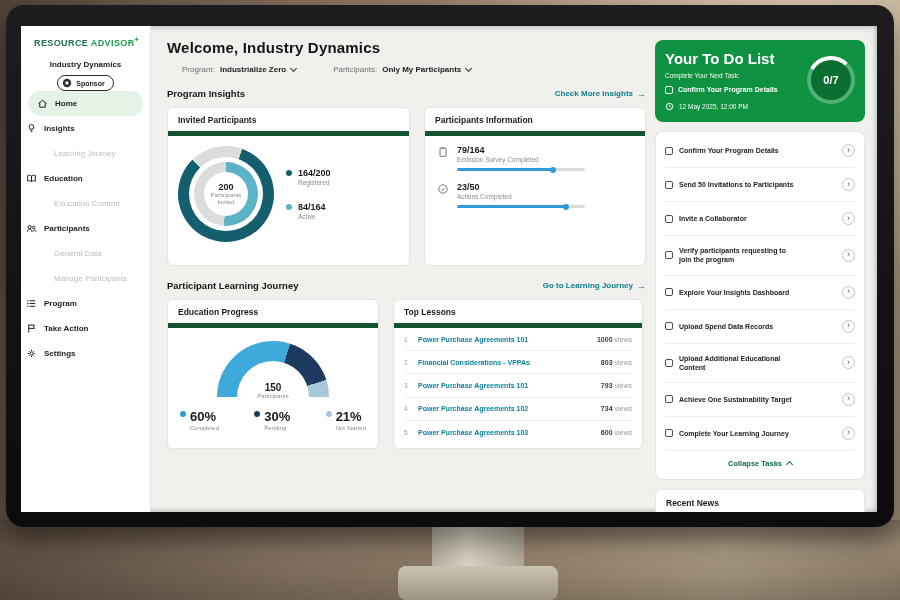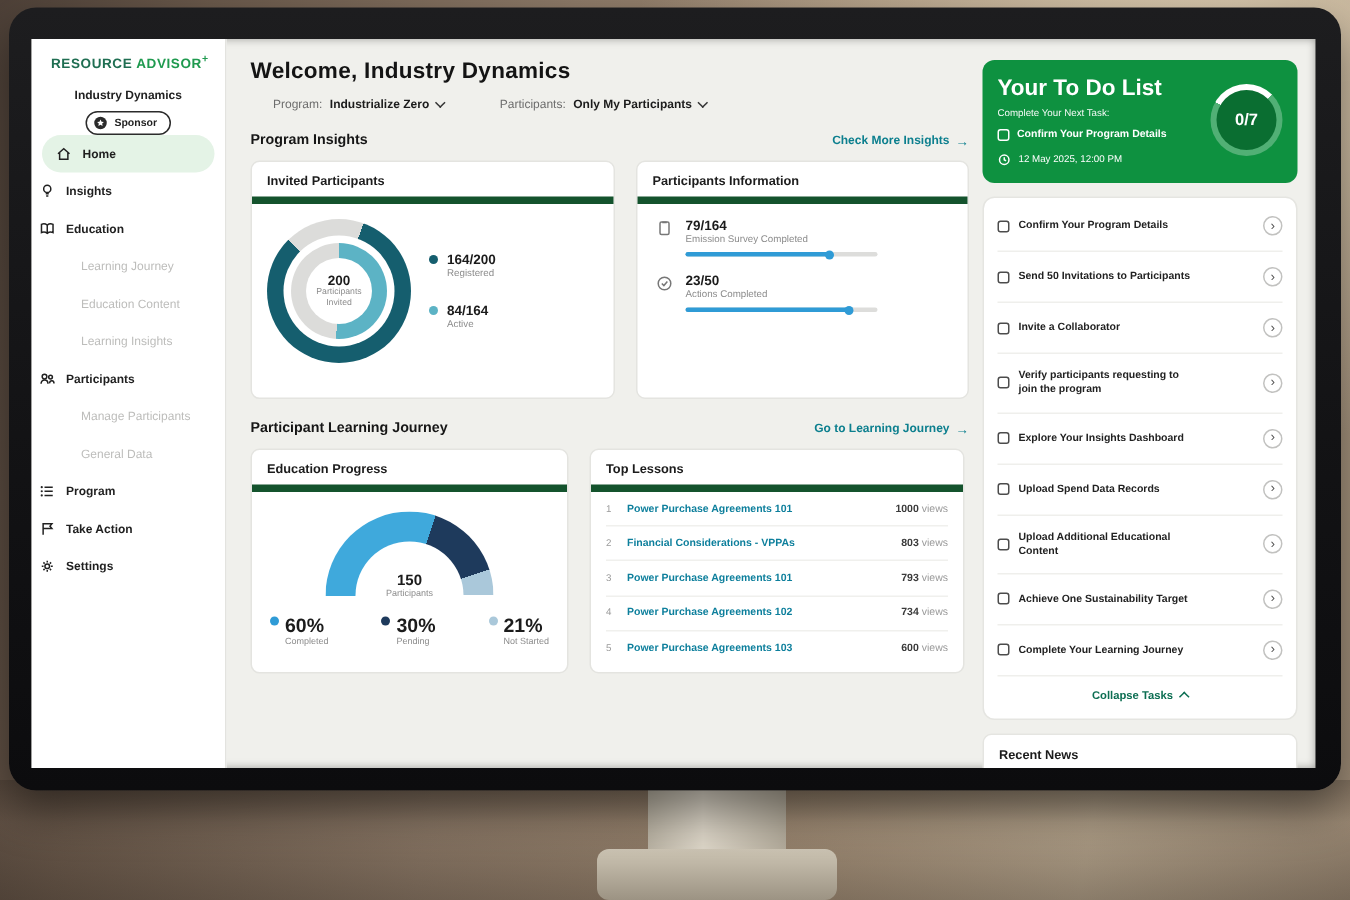--- a/index.html
+++ b/index.html
@@ -172,52 +172,49 @@
       </div>
       <div class="nav-item">
         <span class="nav-ico">
               <svg viewBox="0 0 12 12">
                 <circle cx="6" cy="4.3" r="2.6" fill="none" stroke="#222"></circle>
                 <path d="M4.9 7.8h2.2M5.2 9.4h1.6" stroke="#222"></path>
               </svg>
             </span>
         <span class="nav-label">Insights</span>
       </div>
-      <div class="nav-item">
-        <span class="nav-ico">
-              <svg viewBox="0 0 12 12">
-                <path d="M1.8 2.8C3.3 2.2 4.9 2.5 6 3.3 7.1 2.5 8.7 2.2 10.2 2.8V8.8C8.7 8.2 7.1 8.5 6 9.3 4.9 8.5 3.3 8.2 1.8 8.8ZM6 3.3V9.3" fill="none" stroke="#222"></path>
-              </svg>
-            </span>
-        <span class="nav-label">Education</span>
-      </div>
       <div class="nav-item sub">
         <span class="nav-label">Learning Journey</span>
       </div>
+      <div class="nav-item">
+        <span class="nav-ico">
+              <svg viewBox="0 0 12 12">
+                <path d="M1.8 2.8C3.3 2.2 4.9 2.5 6 3.3 7.1 2.5 8.7 2.2 10.2 2.8V8.8C8.7 8.2 7.1 8.5 6 9.3 4.9 8.5 3.3 8.2 1.8 8.8ZM6 3.3V9.3" fill="none" stroke="#222"></path>
+              </svg>
+            </span>
+        <span class="nav-label">Education</span>
+      </div>
       <div class="nav-item sub">
         <span class="nav-label">Education Content</span>
-      </div>
-      <div class="nav-item sub">
-        <span class="nav-label">Learning Insights</span>
       </div>
       <div class="nav-item">
         <span class="nav-ico">
               <svg viewBox="0 0 12 12">
                 <circle cx="4" cy="4.4" r="1.7" fill="none" stroke="#222"></circle>
                 <circle cx="8.4" cy="4.8" r="1.35" fill="none" stroke="#222"></circle>
                 <path d="M1.5 9.6C1.5 7.9 2.6 6.9 4 6.9s2.5 1 2.5 2.7M7.6 9.4c.2-1.3 1-2 1.9-1.9.8.1 1.4.8 1.4 1.9" fill="none" stroke="#222"></path>
               </svg>
             </span>
         <span class="nav-label">Participants</span>
       </div>
       <div class="nav-item sub">
+        <span class="nav-label">General Data</span>
+      </div>
+      <div class="nav-item sub">
         <span class="nav-label">Manage Participants</span>
-      </div>
-      <div class="nav-item sub">
-        <span class="nav-label">General Data</span>
       </div>
       <div class="nav-item">
         <span class="nav-ico">
               <svg viewBox="0 0 12 12">
                 <path d="M4 3h6M4 6h6M4 9h6" stroke="#222"></path>
                 <circle cx="2" cy="3" r=".8" fill="#222"></circle>
                 <circle cx="2" cy="6" r=".8" fill="#222"></circle>
                 <circle cx="2" cy="9" r=".8" fill="#222"></circle>
               </svg>
             </span>

